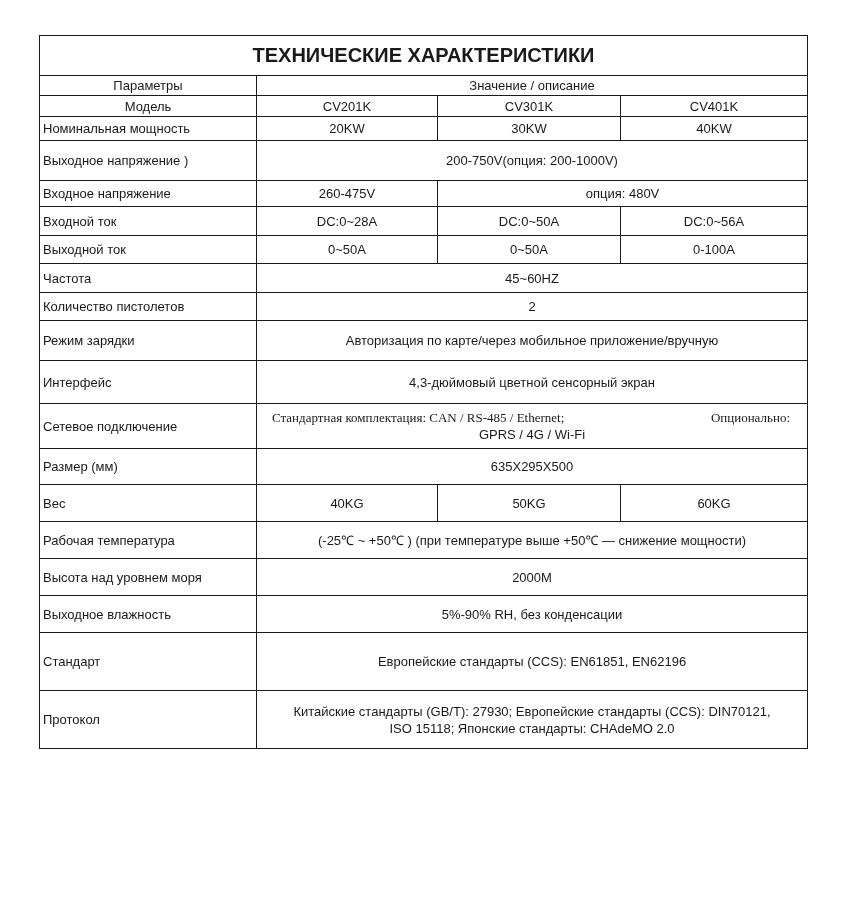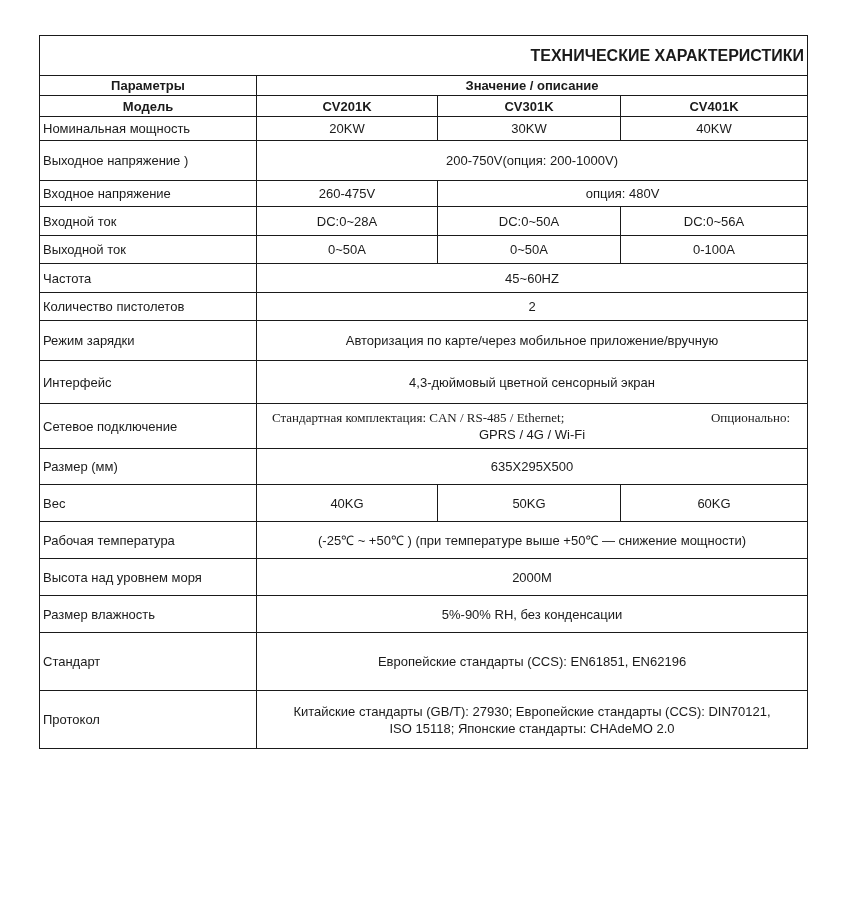--- a/index.html
+++ b/index.html
@@ -11,22 +11,22 @@
   }
   table.spec td {
     border: 1px solid #1a1a1a;
     padding: 0 3px;
     vertical-align: middle;
     line-height: 17px;
     overflow: hidden;
   }
   td.c { text-align: center; }
   td.l { text-align: left; }
-  td.b { font-weight: bold; }
-  td.title { font-weight: bold; font-size: 16px; text-align: right; }
+  td.b { font-weight: normal; }
+  td.title { font-weight: bold; font-size: 20px; text-align: center; }
   td.hdr-nob-bottom { border-bottom: none; }
   .net-line1 { display: flex; justify-content: space-between; padding: 0 14px 0 12px; font-family: Liberation Serif, serif; }
 </style>
 </head>
 <body>
 
 <table class="spec">
   <colgroup>
     <col style="width:217px">
     <col style="width:181px">
@@ -112,21 +112,21 @@
     </tr>
     <tr style="height:37px">
       <td class="l">Рабочая температура</td>
       <td class="c" colspan="3">(-25℃ ~ +50℃ ) (при температуре выше +50℃ — снижение мощности)</td>
     </tr>
     <tr style="height:37px">
       <td class="l">Высота над уровнем моря</td>
       <td class="c" colspan="3">2000M</td>
     </tr>
     <tr style="height:37px">
-      <td class="l">Размер влажность</td>
+      <td class="l">Выходное влажность</td>
       <td class="c" colspan="3">5%-90% RH, без конденсации</td>
     </tr>
     <tr style="height:58px">
       <td class="l">Стандарт</td>
       <td class="c" colspan="3">Европейские стандарты (CCS): EN61851, EN62196</td>
     </tr>
     <tr style="height:58px">
       <td class="l">Протокол</td>
       <td class="c" colspan="3">
         <div>Китайские стандарты (GB/T): 27930; Европейские стандарты (CCS): DIN70121,</div>

